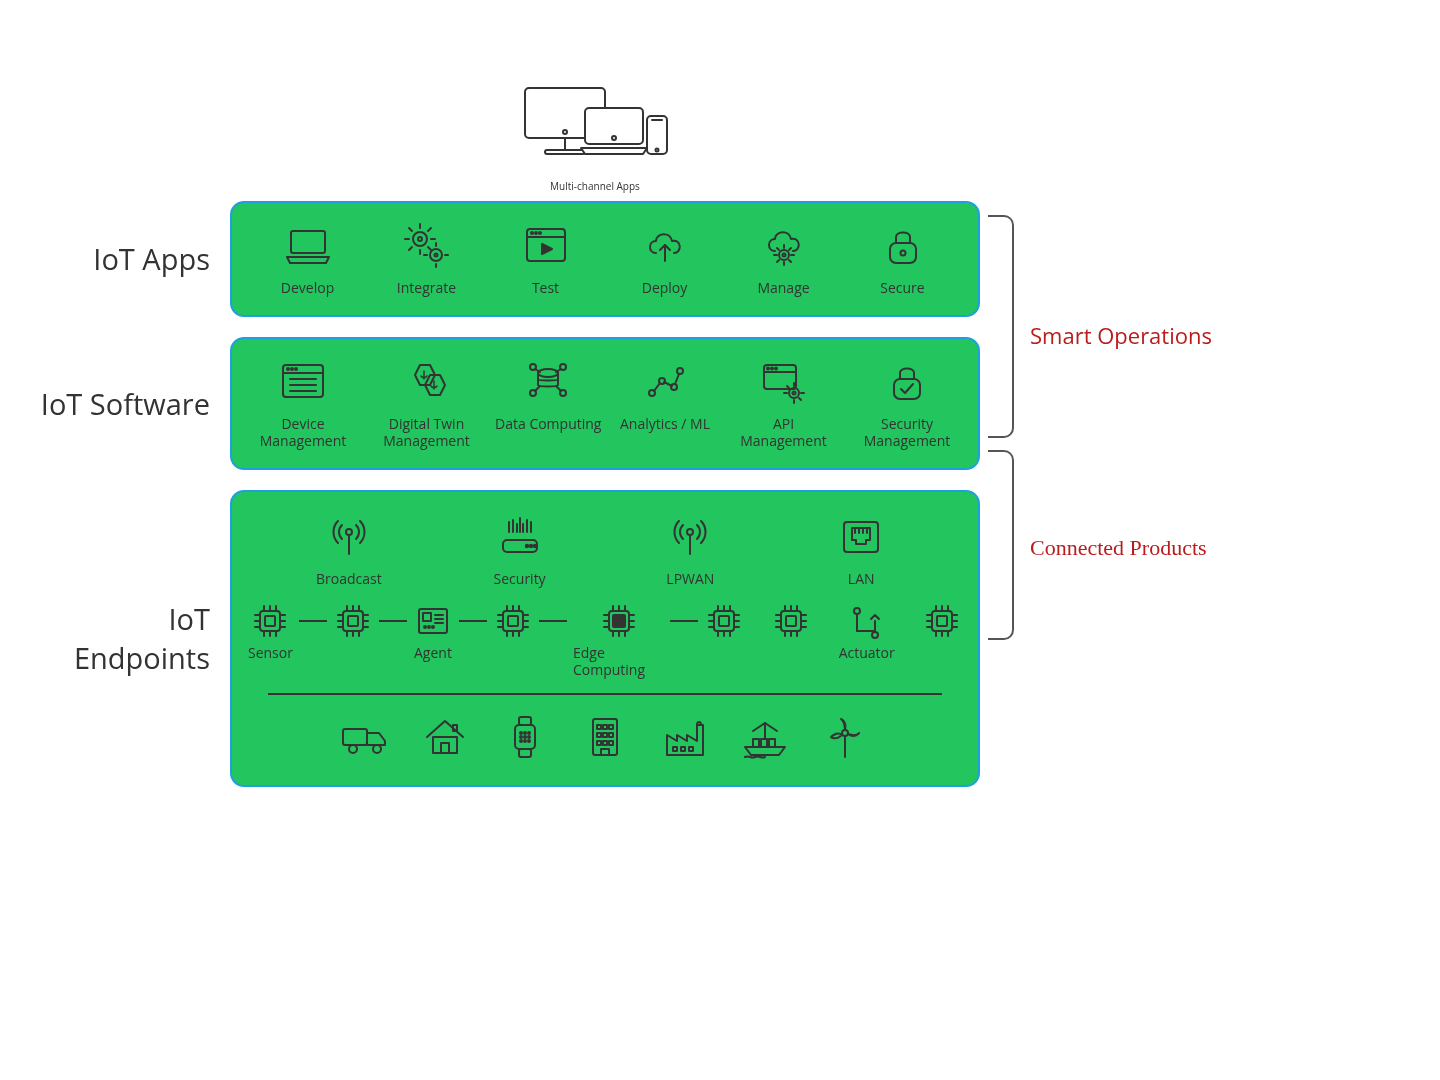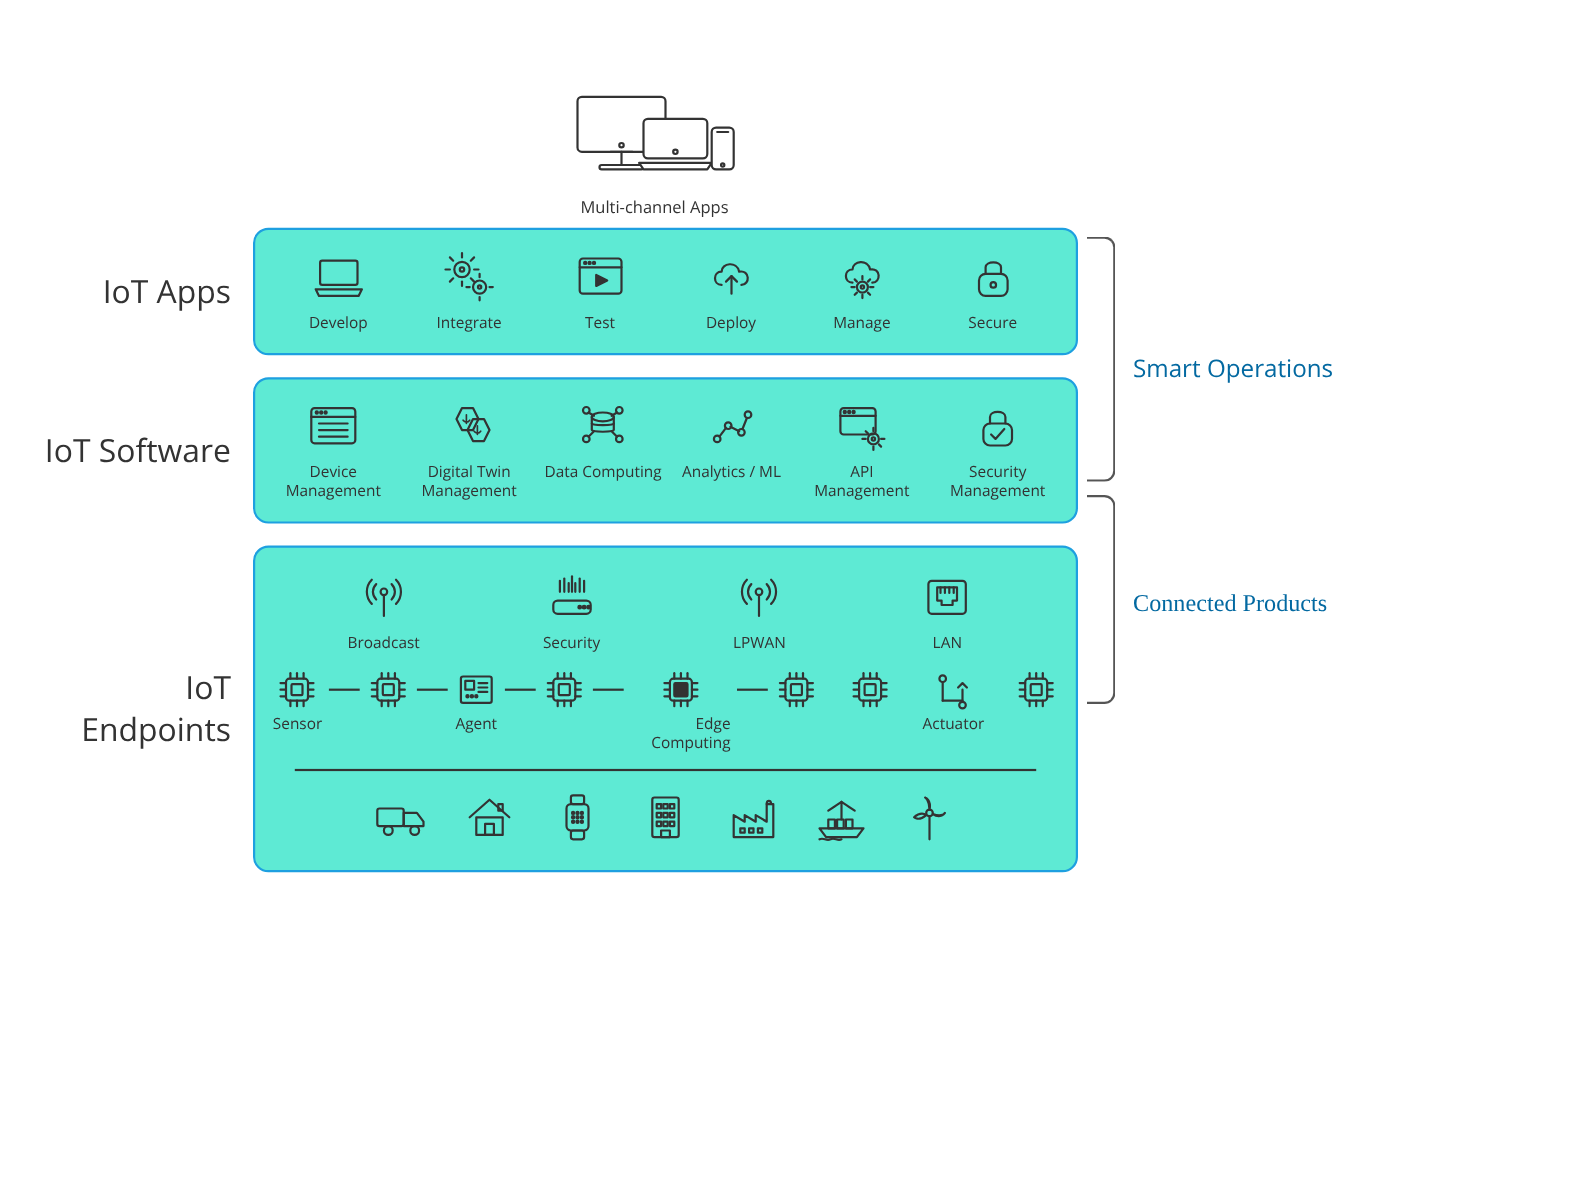--- a/index.html
+++ b/index.html
@@ -17,36 +17,36 @@
     top: 80px;
     width: 1360px;
   }
   .top-devices {
     text-align: center;
     margin-bottom: 8px;
     margin-left: 180px;
     width: 750px;
   }
   .top-devices svg { width: 160px; height: 90px; }
-  .top-devices .cap { font-size: 15px; color: #333; margin-top: 4px; }
+  .top-devices .cap { font-size: 10px; color: #333; margin-top: 4px; }
 
   .row { display: flex; align-items: center; margin-bottom: 20px; }
   .row-label {
     width: 190px;
     text-align: right;
     padding-right: 20px;
     font-size: 29px;
     color: #333;
   }
   .layer-box {
     border: 2.5px solid #1ea0e0;
     border-radius: 14px;
     padding: 16px 16px 18px 16px;
     width: 750px;
-    background: #5eead4;
+    background: #22c55e;
   }
   .item-row {
     display: flex;
     justify-content: space-around;
     align-items: flex-start;
     flex-wrap: nowrap;
   }
   .item-row.wrap7 { justify-content: space-between; }
   .item {
     display: flex;
@@ -65,21 +65,21 @@
     line-height: 1.25;
     max-width: 110px;
   }
 
   
   .endpoints-box { padding: 18px 16px 22px 16px; }
   .net-row { display:flex; justify-content: space-evenly; margin-bottom: 14px; gap: 30px; }
   .chip-row { display:flex; justify-content: center; align-items: flex-start; gap: 6px; margin-bottom: 8px; position: relative; }
   .chip-item { display:flex; flex-direction:column; align-items:center; }
   .chip-item svg { width: 40px; height: 40px; }
-  .chip-item .lbl { font-size: 14px; margin-top: 4px; text-align:right; line-height:1.2; }
+  .chip-item .lbl { font-size: 14px; margin-top: 4px; text-align:left; line-height:1.2; }
   .chip-spacer { width: 28px; height: 40px; display:flex; align-items:center; justify-content:center; }
   .chip-spacer .line { width: 28px; height: 2px; background:#333; }
   .divider { border-top: 2px solid #333; margin: 14px 20px 16px 20px; }
   .context-row { display:flex; justify-content:center; gap: 28px; align-items:flex-end; }
   .context-row svg { width: 52px; height: 52px; }
 
   
   .bracket-zone {
     position: absolute;
     left: 0;
@@ -88,21 +88,21 @@
   .bracket {
     position: absolute;
     border: 2px solid #555;
     border-left: none;
     border-radius: 0 10px 10px 0;
     width: 26px;
   }
   .bracket-label {
     position: absolute;
     font-size: 22px;
-    color: #0369a1;
+    color: #b91c1c;
     white-space: nowrap;
   }
 
   svg { stroke:#333; stroke-width:2; fill:none; stroke-linecap:round; stroke-linejoin:round; }
 </style>
 </head>
 <body>
 
 <div class="diagram">
 

